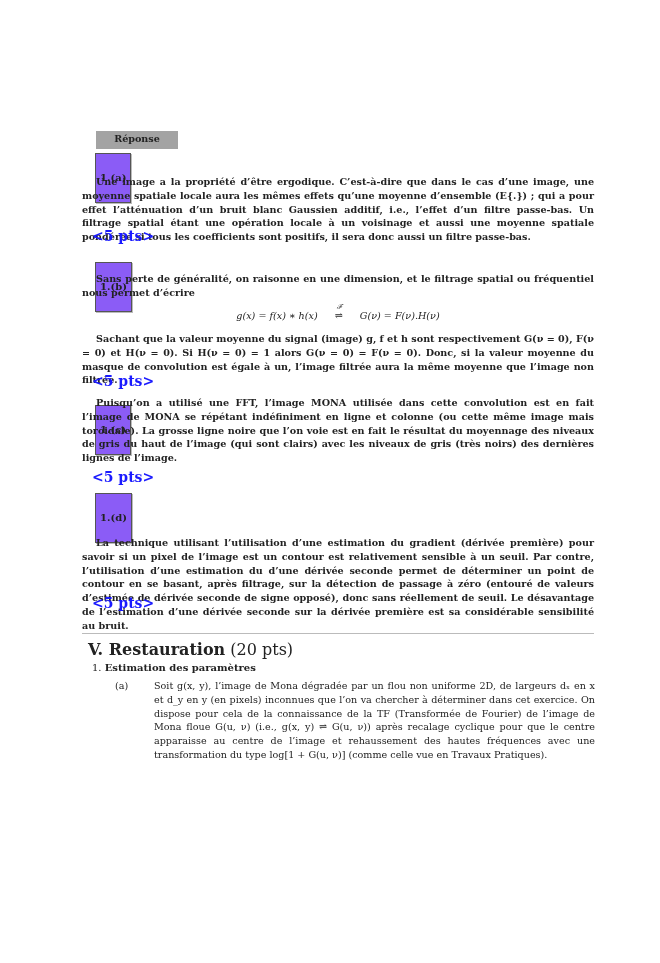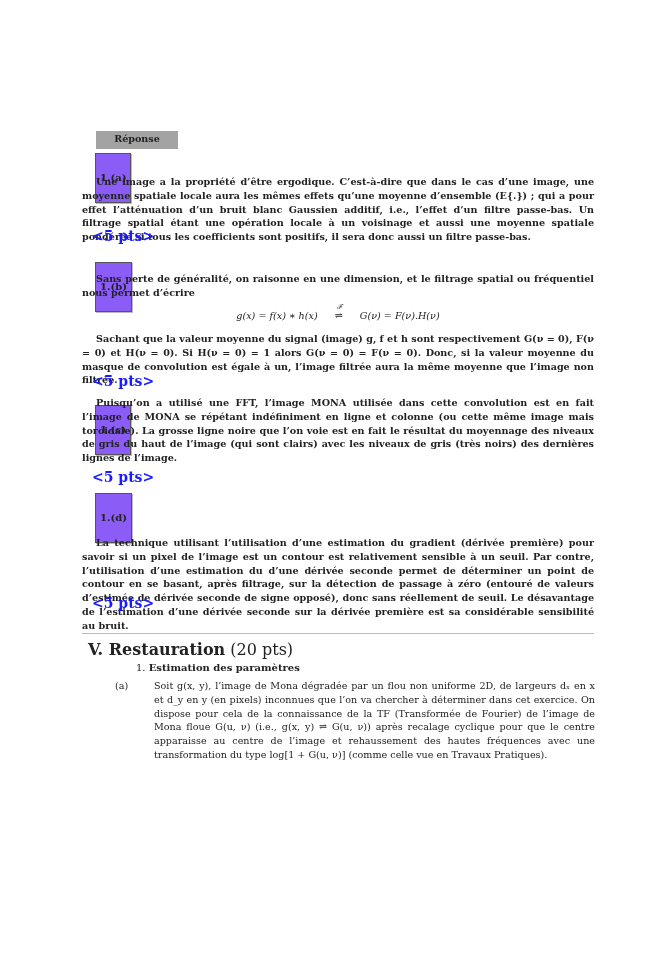--- a/index.html
+++ b/index.html
@@ -12,21 +12,21 @@
           font-weight:bold; font-size:10px; background:#8b5cf6; box-shadow:1px 1px 0 #bbb; }
   .para { left:82px; width:512px; text-align:justify; }
   .para p { margin:0; text-indent:14px;font-weight:bold; }
   .pts { left:92px; color:#1a1aff; font-weight:bold; font-size:14px; }
   .eq { left:82px; width:512px; text-align:center; font-style:italic; }
   .fourier { display:inline-block; position:relative; margin:0 14px; font-style:normal; }
   .fourier sup { position:absolute; top:-8px; left:2px; font-size:7px; font-style:italic; }
   .rule { left:82px; width:512px; height:1px; background:#bbb; top:633px; }
   .sec { left:88px; top:643px; font-size:16px; }
   .sec b { font-weight:bold; }
-  .sub { left:92px; top:661px; font-size:10px;margin-left:44px; }
+  .sub { left:92px; top:661px; font-size:10px; }
   .itema { left:115px; top:679px; width:480px; }
   .itema .lbl { position:absolute; left:0; top:0; }
   .itema .txt { margin-left:39px; text-align:justify; }
 </style>
 </head>
 <body>
 
 <div class="abs reponse">Réponse</div>
 
 <div class="abs qbox" style="top:153px;">1.(a)</div>

